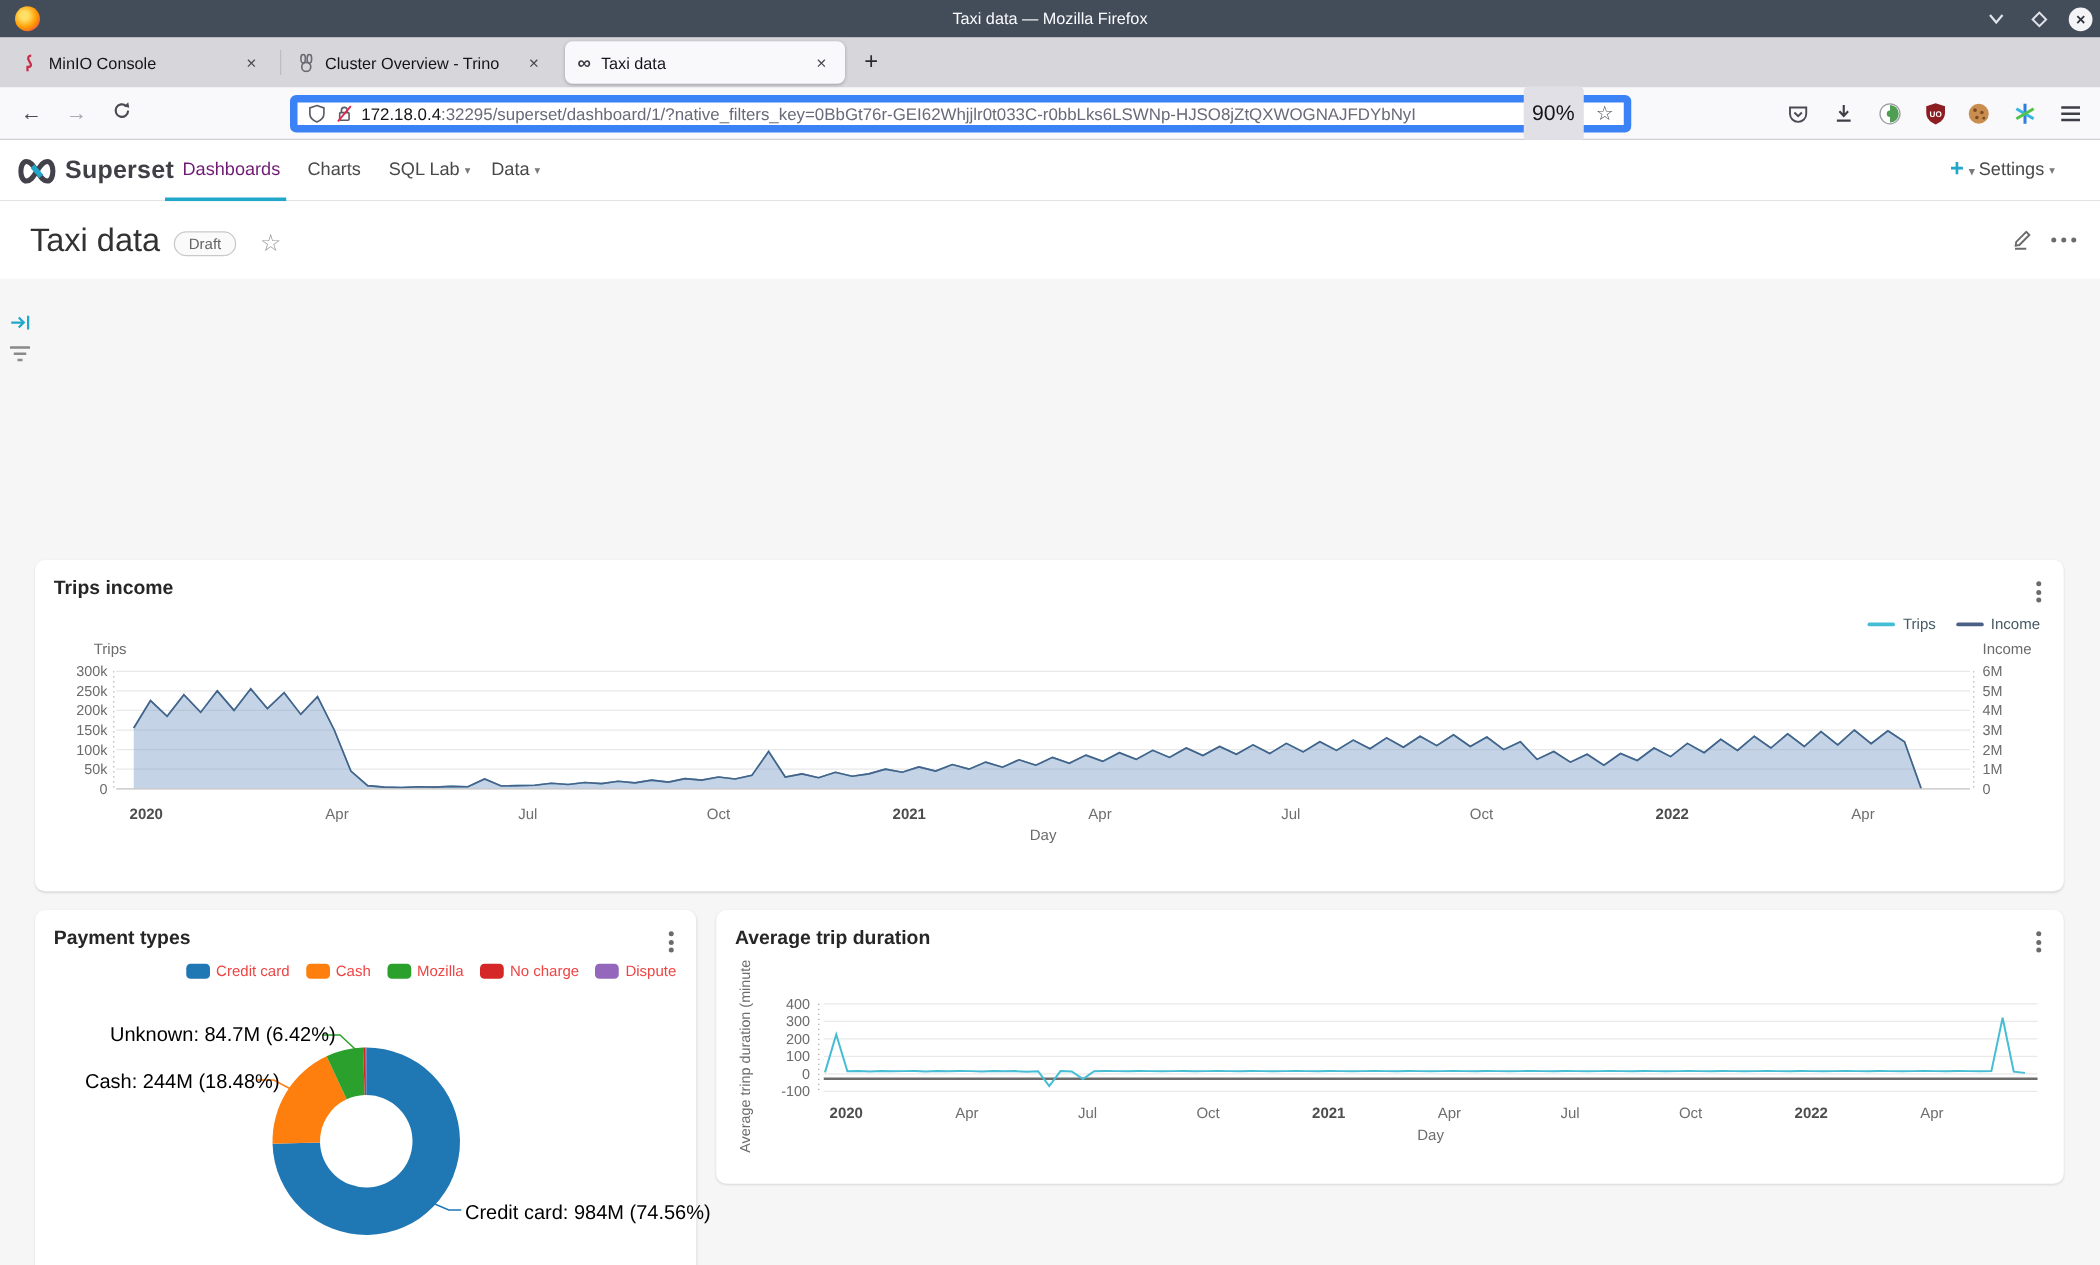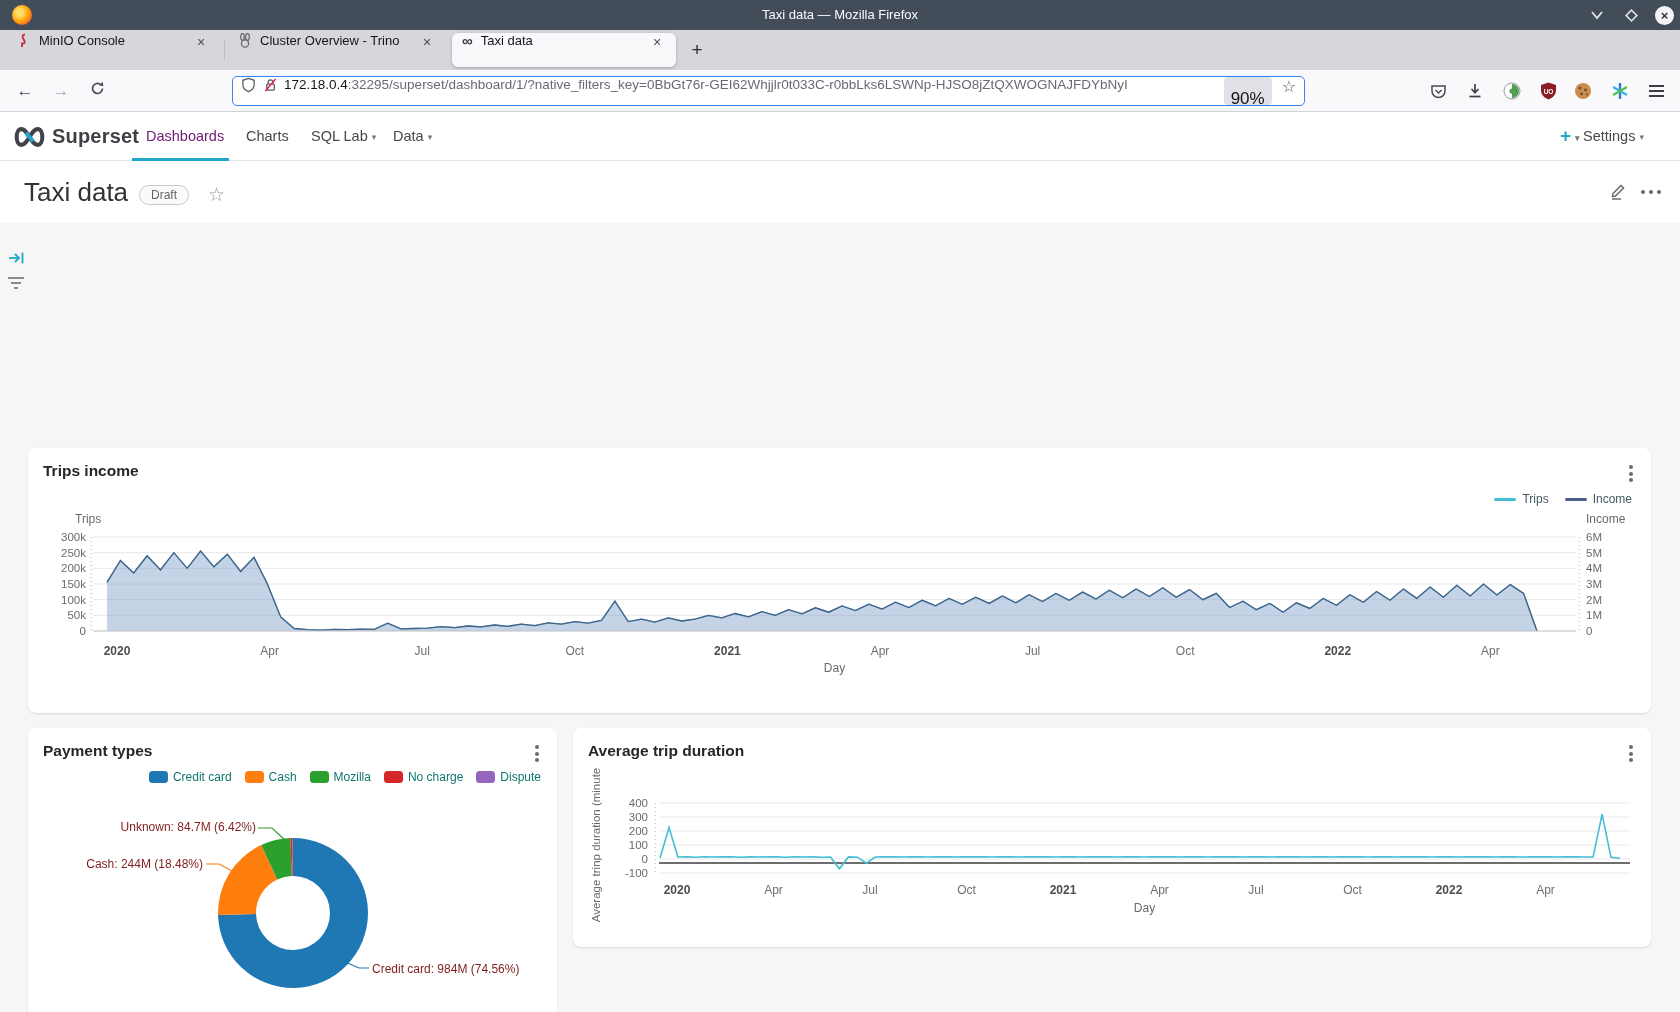--- a/index.html
+++ b/index.html
@@ -12,37 +12,37 @@
     background:radial-gradient(circle at 38% 38%, #ffe066 18%, #ff9a00 55%, #e3336d 95%); }
   .win-title { position:absolute; left:0; top:0; width:100%; height:30px; line-height:30px;
     text-align:center; color:#fbfbfe; font-size:13px; }
   .win-controls { position:absolute; right:6px; top:0; height:30px; display:flex; align-items:center; gap:14px; }
   .win-btn { width:20px; height:20px; display:flex; align-items:center; justify-content:center; cursor:default; }
   .close-circle { width:19px; height:19px; border-radius:50%; background:#f4f4f6; display:flex;
     align-items:center; justify-content:center; color:#30353d; font-size:13px; font-weight:700; line-height:1; }
 
   
   .tabstrip { position:absolute; left:0; top:30px; width:1680px; height:40px; background:#d6d6db; }
-  .tab { position:absolute; top:3px; height:34px; display:flex; align-items:flex-start; padding:0 10px;
+  .tab { position:absolute; top:3px; height:34px; display:flex; align-items:center; padding:0 10px;
     font-size:13px; color:#15141a; border-radius:6px; }
   .tab.active { background:#f9f9fb; box-shadow:0 1px 3px rgba(0,0,0,.25); }
   .tab .tab-label { flex:1; overflow:hidden; white-space:nowrap; margin-left:8px; }
   .tab-close { margin-left:10px; color:#4a4a52; font-size:14px; width:18px; height:18px; line-height:18px;
     text-align:center; border-radius:3px; }
   .newtab-btn { position:absolute; left:684px; top:8px; width:26px; height:26px; text-align:center;
     line-height:24px; font-size:19px; color:#2b2b33; border-radius:4px; }
   .tab-sep { position:absolute; top:10px; width:1px; height:20px; background:#bdbdc2; }
 
   
   .toolbar { position:absolute; left:0; top:70px; width:1680px; height:42px; background:#f9f9fb;
     border-bottom:1px solid #d0d0d7; }
   .nav-arrow { position:absolute; top:8px; width:26px; height:26px; text-align:center; line-height:26px;
     font-size:17px; border-radius:4px; }
   .urlbar { position:absolute; left:232px; top:6px; width:1073px; height:30px; background:#fff;
-    border:1px solid #3b82f6; border-radius:5px; display:flex; padding:0 8px; }
+    border:6px solid #3b82f6; border-radius:5px; display:flex; align-items:center; padding:0 8px; }
   .url-text { font-size:13.5px; white-space:nowrap; overflow:hidden; flex:1; margin-left:6px; }
   .url-host { color:#15141a; }
   .url-rest { color:#69697a; }
   .zoom-badge { background:#e0e0e6; color:#15141a; font-size:17px; padding:12px 7px; border-radius:4px;
     margin:0 10px; flex:none; }
   .star-glyph { color:#4f4f58; font-size:16px; flex:none; }
   .tool-ic { position:absolute; top:11px; width:20px; height:20px; display:flex; align-items:center; justify-content:center; }
   .burger { display:flex; flex-direction:column; gap:3px; }
   .burger i { display:block; width:15px; height:2px; background:#3e3e46; }
 
@@ -74,23 +74,23 @@
   .card-title { position:absolute; left:15px; top:14px; font-size:15.5px; font-weight:700; color:#262626; }
   .kebab { position:absolute; right:16px; top:15px; display:flex; flex-direction:column; gap:2.5px; padding:2px; }
   .big-number { position:absolute; left:14px; top:56px; font-size:40px; color:#394045; letter-spacing:.5px; }
   .spark { position:absolute; left:30px; bottom:10px; }
 
   .ti-legend { position:absolute; right:19px; top:44px; display:flex; gap:16px; align-items:center; }
   .legend-item { display:flex; align-items:center; gap:6px; font-size:12px; color:#455a64; }
   .legend-line { width:22px; height:3px; border-radius:2px; }
   .pay-legend { position:absolute; right:16px; top:42px; display:flex; gap:13px; align-items:center; }
   .legend-swatch { width:19px; height:12px; border-radius:3.5px; }
-  .pay-legend .legend-item { color:#0f766e; gap:5px; }
-
-  .callout { position:absolute; font-size:12px; color:#7f1d1d; white-space:nowrap; }
+  .pay-legend .legend-item { color:#ef4444; gap:5px; }
+
+  .callout { position:absolute; font-size:16px; color:#000000; white-space:nowrap; }
   svg text { font-family:"Liberation Sans", sans-serif; }
 </style>
 </head>
 <body>
 
 <div id="root">
 
   <div class="titlebar">
     <div class="ff-logo"></div>
     <div class="win-title">Taxi data — Mozilla Firefox</div>

